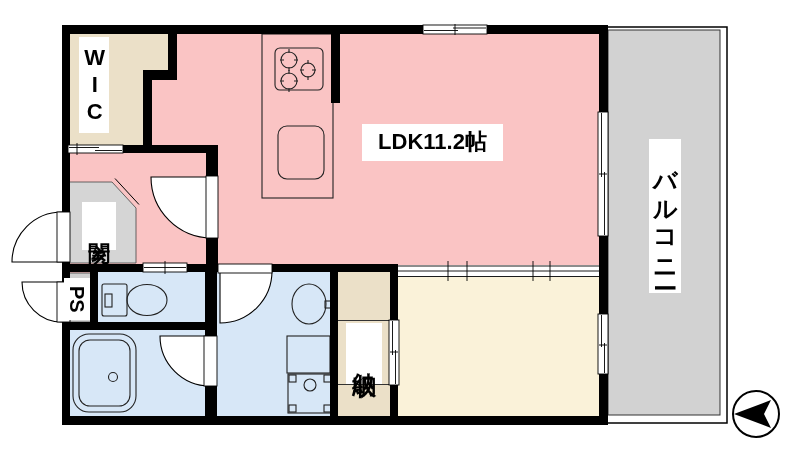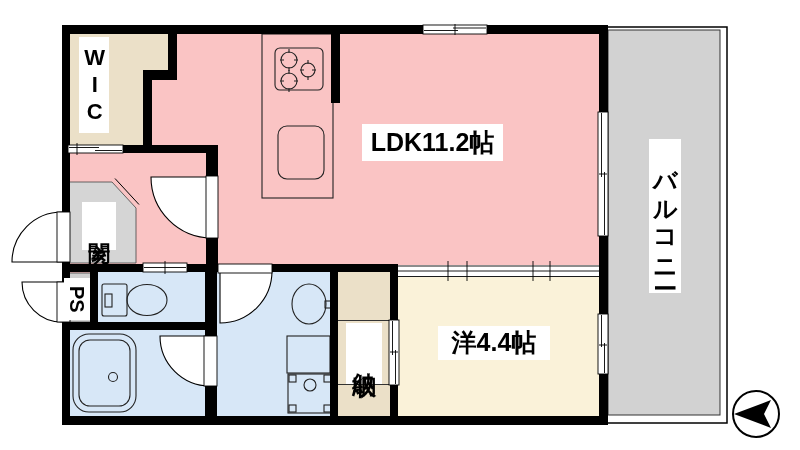--- a/index.html
+++ b/index.html
@@ -5,21 +5,21 @@
   html,body{margin:0;padding:0;background:#ffffff;}
   .plan{position:relative;width:800px;height:450px;background:#ffffff;overflow:hidden;
         font-family:"Liberation Sans","DejaVu Sans",sans-serif;}
   .plan svg{position:absolute;left:0;top:0;}
   .lbl{position:absolute;background:#ffffff;color:#000;z-index:5;
        display:flex;align-items:center;justify-content:center;
        font-weight:600;line-height:1.02;text-align:center;}
   .v{writing-mode:vertical-rl;text-orientation:upright;}
   .vs{writing-mode:vertical-rl;} 
   .lbl-wic{left:79px;top:37px;width:30px;height:96px;font-size:22px;letter-spacing:2px;}
-  .lbl-ldk{left:362px;top:124px;width:141px;height:37px;font-size:25px;}
+  .lbl-ldk{left:362px;top:124px;width:141px;height:37px;font-size:22px;}
   .lbl-balcony{left:649px;top:139px;width:32px;height:154px;font-size:24px;letter-spacing:3px;}
   .lbl-genkan{left:82px;top:202px;width:34px;height:48px;font-size:22px;}
   .lbl-ps{left:64px;top:278px;width:26px;height:42px;font-size:20px;}
   .lbl-storage{left:346px;top:323px;width:36px;height:61px;font-size:24px;}
   .lbl-western{left:438px;top:326px;width:112px;height:34px;font-size:25px;}
 </style>
 </head>
 <body>
 
 <div class="plan">
@@ -189,15 +189,14 @@
     <polygon points="734,414 771,400 764,414 771,428" fill="#000"></polygon>
   </g>
 </svg>
 
 <div class="lbl v lbl-wic">WIC</div>
 <div class="lbl lbl-ldk">LDK11.2帖</div>
 <div class="lbl v lbl-balcony">バルコニー</div>
 <div class="lbl v lbl-genkan">玄関</div>
 <div class="lbl vs lbl-ps">PS</div>
 <div class="lbl v lbl-storage">収納</div>
-<div class="lbl lbl-western">洋4.4帖</div>
 
 </div>
 
 </body></html>

